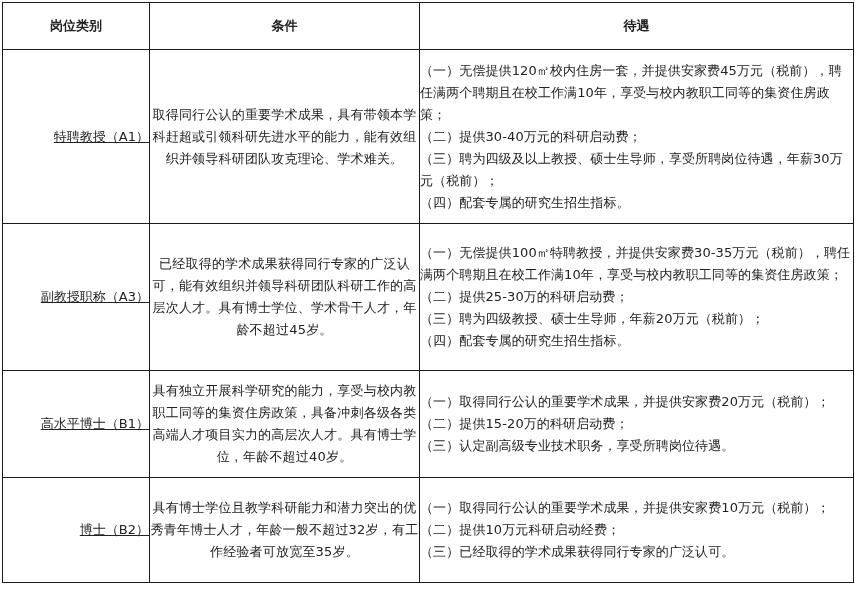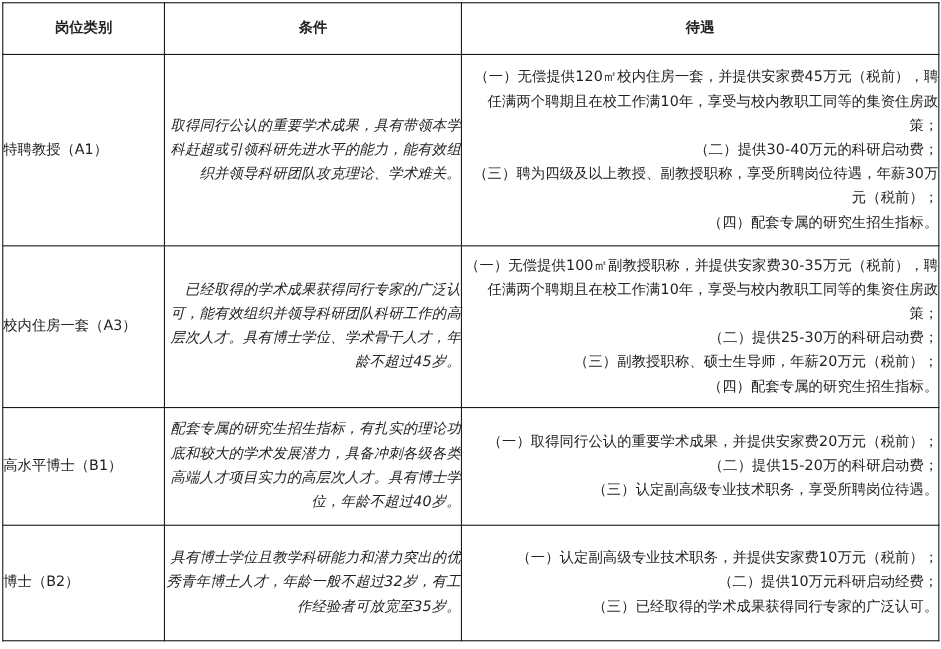--- a/index.html
+++ b/index.html
@@ -29,31 +29,31 @@
       font-size: 13px;
       line-height: 22px;
     }
     table.talent th {
       height: 46px;
       font-weight: bold;
       text-align: center;
       font-size: 13px;
     }
     td.cat {
-      text-align: left;
+      text-align: right;
       padding: 0 4px;
+      text-decoration: underline;
     }
     td.cond {
-      text-align: right;
+      text-align: center;
       padding: 0 6px 0 4px;
       letter-spacing: 0.2px;
-      font-style: italic;
     }
     td.benefit {
-      text-align: right;
+      text-align: left;
       padding: 0 8px 0 4px;
       letter-spacing: 0.1px;
     }
     td.benefit .line {
       display: block;
       white-space: normal;
     }
     tr.r1 td { height: 173px; }
     tr.r2 td { height: 146px; }
     tr.r3 td { height: 106px; }
@@ -75,46 +75,46 @@
       <th>待遇</th>
     </tr>
   </thead>
   <tbody>
     <tr class="r1">
       <td class="cat">特聘教授（A1）</td>
       <td class="cond">取得同行公认的重要学术成果，具有带领本学科赶超或引领科研先进水平的能力，能有效组织并领导科研团队攻克理论、学术难关。</td>
       <td class="benefit">
         <span class="line">（一）无偿提供120㎡校内住房一套，并提供安家费45万元（税前），聘任满两个聘期且在校工作满10年，享受与校内教职工同等的集资住房政策；</span>
         <span class="line">（二）提供30-40万元的科研启动费；</span>
-        <span class="line">（三）聘为四级及以上教授、副教授职称，享受所聘岗位待遇，年薪30万元（税前）；</span>
+        <span class="line">（三）聘为四级及以上教授、硕士生导师，享受所聘岗位待遇，年薪30万元（税前）；</span>
         <span class="line">（四）配套专属的研究生招生指标。</span>
       </td>
     </tr>
     <tr class="r2">
-      <td class="cat">校内住房一套（A3）</td>
+      <td class="cat">副教授职称（A3）</td>
       <td class="cond">已经取得的学术成果获得同行专家的广泛认可，能有效组织并领导科研团队科研工作的高层次人才。具有博士学位、学术骨干人才，年龄不超过45岁。</td>
       <td class="benefit">
-        <span class="line">（一）无偿提供100㎡副教授职称，并提供安家费30-35万元（税前），聘任满两个聘期且在校工作满10年，享受与校内教职工同等的集资住房政策；</span>
+        <span class="line">（一）无偿提供100㎡特聘教授，并提供安家费30-35万元（税前），聘任满两个聘期且在校工作满10年，享受与校内教职工同等的集资住房政策；</span>
         <span class="line">（二）提供25-30万的科研启动费；</span>
-        <span class="line">（三）副教授职称、硕士生导师，年薪20万元（税前）；</span>
+        <span class="line">（三）聘为四级教授、硕士生导师，年薪20万元（税前）；</span>
         <span class="line">（四）配套专属的研究生招生指标。</span>
       </td>
     </tr>
     <tr class="r3">
       <td class="cat">高水平博士（B1）</td>
-      <td class="cond">配套专属的研究生招生指标，有扎实的理论功底和较大的学术发展潜力，具备冲刺各级各类高端人才项目实力的高层次人才。具有博士学位，年龄不超过40岁。</td>
+      <td class="cond">具有独立开展科学研究的能力，享受与校内教职工同等的集资住房政策，具备冲刺各级各类高端人才项目实力的高层次人才。具有博士学位，年龄不超过40岁。</td>
       <td class="benefit">
         <span class="line">（一）取得同行公认的重要学术成果，并提供安家费20万元（税前）；</span>
         <span class="line">（二）提供15-20万的科研启动费；</span>
         <span class="line">（三）认定副高级专业技术职务，享受所聘岗位待遇。</span>
       </td>
     </tr>
     <tr class="r4">
       <td class="cat">博士（B2）</td>
       <td class="cond">具有博士学位且教学科研能力和潜力突出的优秀青年博士人才，年龄一般不超过32岁，有工作经验者可放宽至35岁。</td>
       <td class="benefit">
-        <span class="line">（一）认定副高级专业技术职务，并提供安家费10万元（税前）；</span>
+        <span class="line">（一）取得同行公认的重要学术成果，并提供安家费10万元（税前）；</span>
         <span class="line">（二）提供10万元科研启动经费；</span>
         <span class="line">（三）已经取得的学术成果获得同行专家的广泛认可。</span>
       </td>
     </tr>
   </tbody>
 </table>
 
 </body></html>

